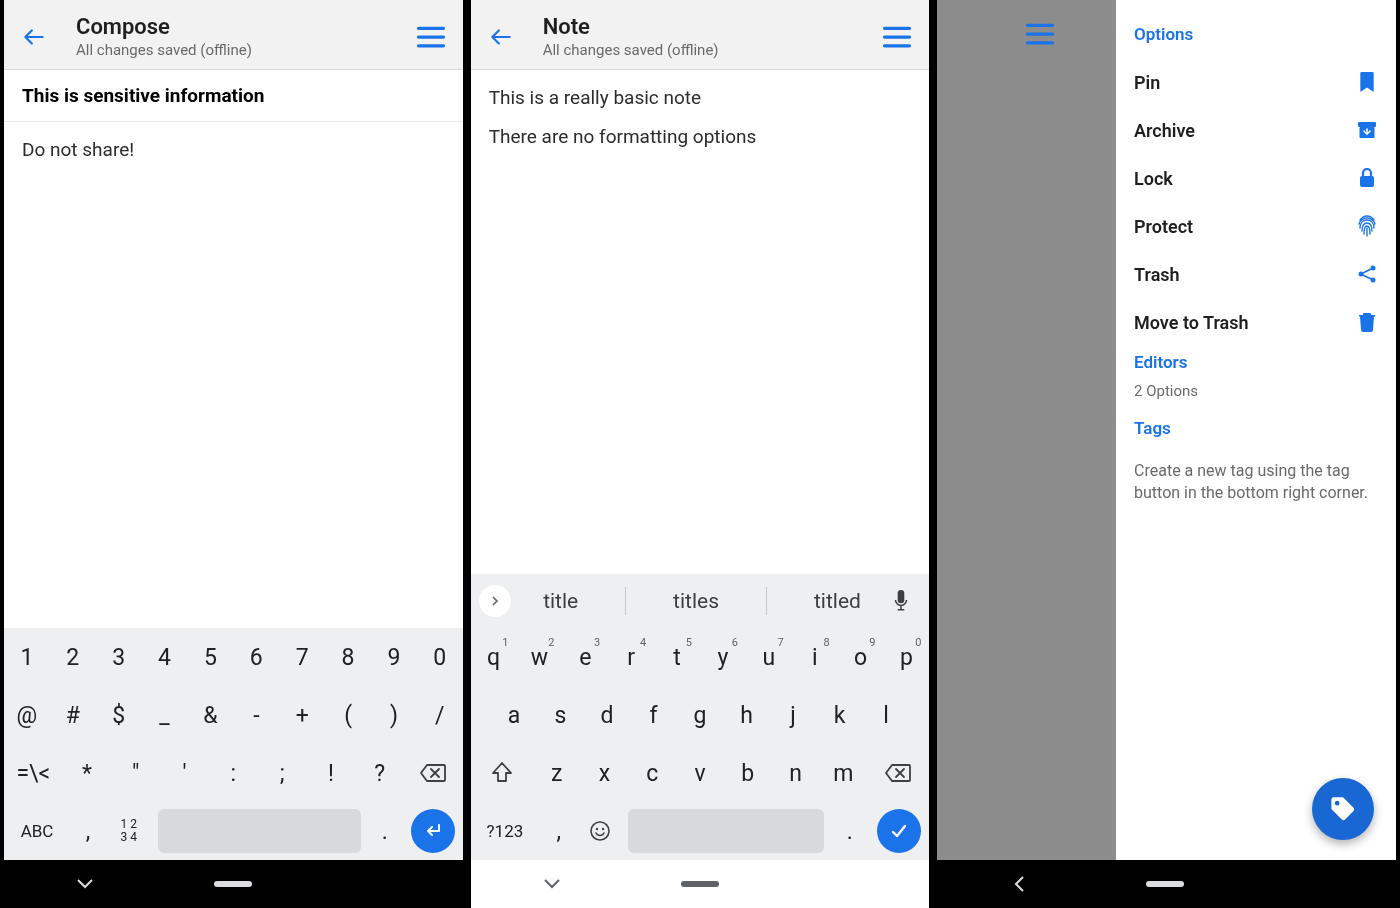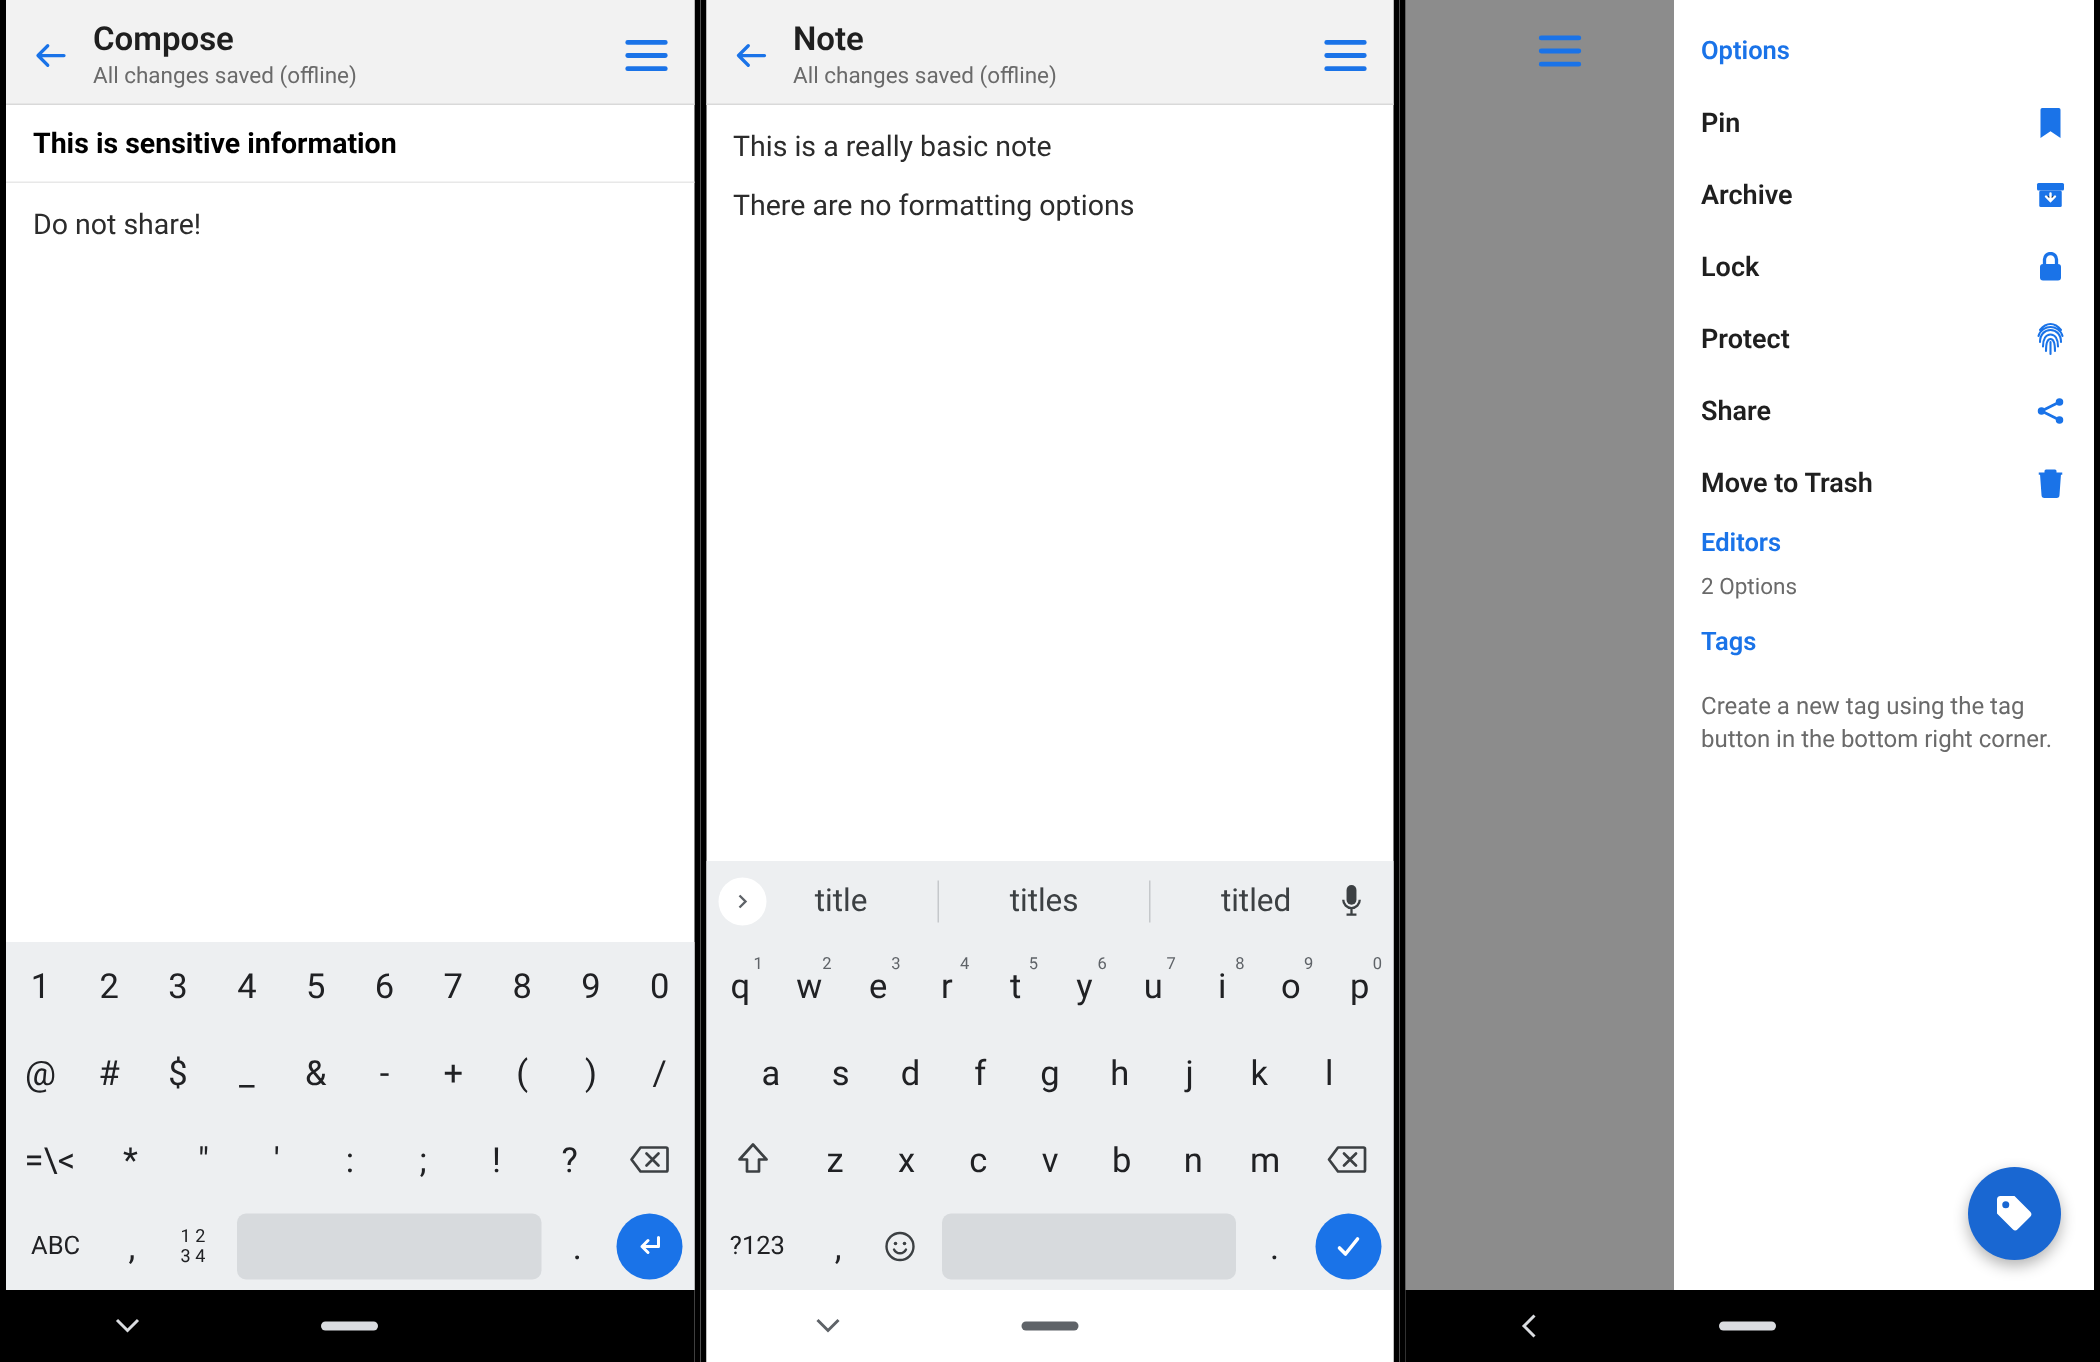--- a/index.html
+++ b/index.html
@@ -20,21 +20,21 @@
   border-left: 4px solid #000;
   border-right: 4px solid #000;
   position: relative;
 }
 .topbar {
   background: #f2f2f2;
   border-bottom: 1px solid #d9d9d9;
   padding: 14px 12px 10px 12px;
   display: flex;
   align-items: center;
-  gap: 10px;
+  gap: 24px;
 }
 .topbar .back {
   color: #1a73e8;
   width: 36px;
   height: 36px;
   display: flex;
   align-items: center;
   justify-content: center;
 }
 .topbar .titles { flex: 1; }
@@ -396,21 +396,21 @@
           </div>
           <div class="opt">
             <span>Protect</span>
             <span class="ico">
               <svg width="20" height="22" viewBox="0 0 20 22">
                 <path fill="none" stroke="#1a73e8" stroke-width="1.4" stroke-linecap="round" d="M3 5c2-2.5 5-4 7-4s5 1.5 7 4M2 9c1-4 5-6 8-6s7 2 8 6M3 13c0-5 3-8 7-8s7 3 7 8M5 16c0-5 2-8 5-8s5 3 5 8M7 19c0-5 1-8 3-8s3 3 3 8M10 21c0-5 0-8 0-8"></path>
               </svg>
             </span>
           </div>
           <div class="opt">
-            <span>Share</span>
+            <span>Trash</span>
             <span class="ico">
               <svg width="20" height="20" viewBox="0 0 20 20">
                 <circle cx="16" cy="4" r="2.5" fill="#1a73e8"></circle>
                 <circle cx="4" cy="10" r="2.5" fill="#1a73e8"></circle>
                 <circle cx="16" cy="16" r="2.5" fill="#1a73e8"></circle>
                 <path stroke="#1a73e8" stroke-width="1.8" d="M6 9l8-4M6 11l8 4"></path>
               </svg>
             </span>
           </div>
           <div class="opt">

